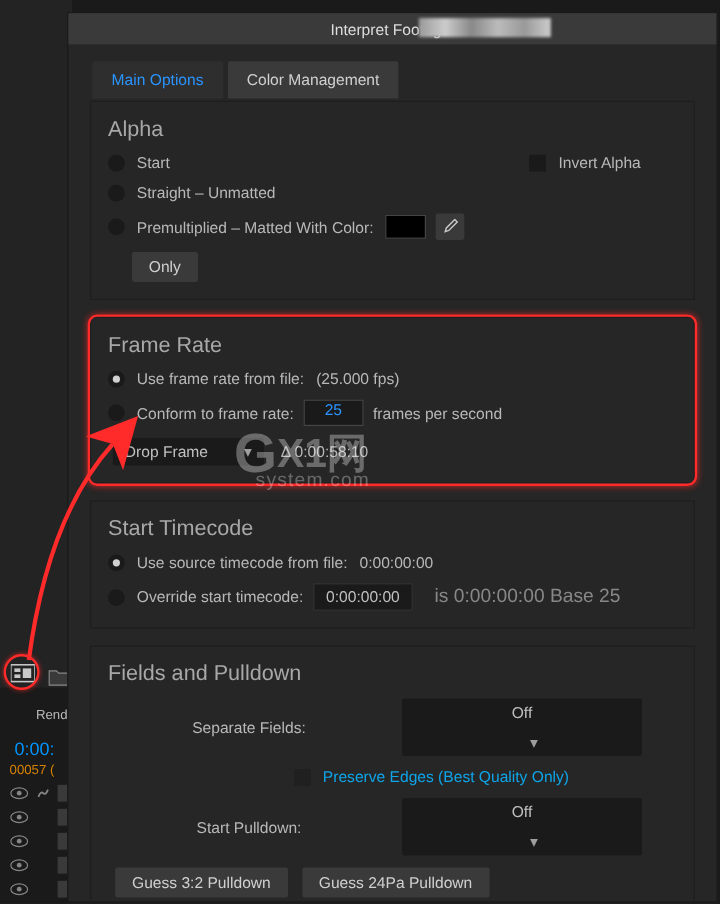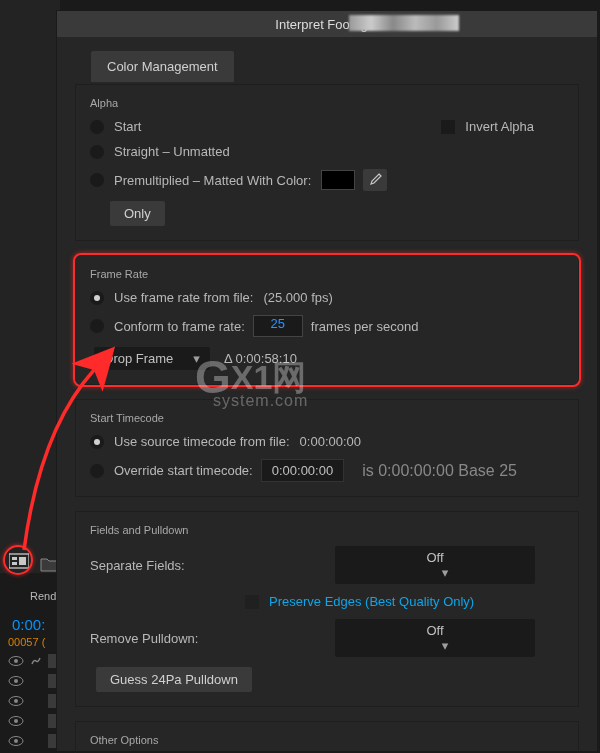--- a/index.html
+++ b/index.html
@@ -16,43 +16,43 @@
 .layer-bars { position:absolute; left:48px; width:12px; height:14px; background:#3a3a3a; }
 
 .dialog { position:absolute; left:56px; top:10px; width:542px; height:742px; background:#262626; border:1px solid #1a1a1a; }
 .title-bar { height:26px; background:#3a3a3a; display:flex; align-items:center; justify-content:center; font-size:13px; color:#ddd; position:relative; }
 .title-text { white-space:nowrap; }
 .title-redact { position:absolute; left:292px; top:4px; width:110px; height:16px; background:linear-gradient(90deg,#999 0%,#ccc 20%,#888 40%,#bbb 60%,#999 80%,#ccc 100%); filter:blur(1.2px); }
 
 .tabs { display:flex; margin:14px 0 0 20px; }
 .tab { padding:8px 16px; font-size:13px; border-radius:2px 2px 0 0; }
 .tab.active { color:#2a94ff; background:#2e2e2e; }
-.tab.inactive { color:#d0d0d0; background:#3a3a3a; margin-left:14px; }
+.tab.inactive { color:#d0d0d0; background:#3a3a3a; margin-left:4px; }
 
 .panel { margin:2px 18px 14px 18px; border:1px solid #1e1e1e; padding:12px 14px 14px 14px; }
-.panel-title { font-size:11px; color:#a8a8a8; margin-bottom:10px; }
+.panel-title { font-size:18px; color:#a8a8a8; margin-bottom:10px; }
 .row { display:flex; align-items:center; font-size:13px; margin-bottom:10px; color:#b8b8b8; }
 .radio { width:14px; height:14px; border-radius:50%; background:#1a1a1a; margin-right:10px; display:inline-flex; align-items:center; justify-content:center; flex-shrink:0; }
 .radio.checked::after { content:""; width:6px; height:6px; border-radius:50%; background:#d0d0d0; }
 .checkbox { width:14px; height:14px; background:#1a1a1a; margin-right:10px; flex-shrink:0; }
 .swatch { width:34px; height:20px; background:#000; margin-left:10px; border:1px solid #444; }
 .eyedrop { width:24px; height:22px; background:#3a3a3a; margin-left:8px; display:flex; align-items:center; justify-content:center; border-radius:2px; }
 .btn { background:#3a3a3a; color:#d0d0d0; font-size:13px; padding:5px 14px; border-radius:2px; display:inline-block; }
 .btn-guess { margin-left:20px; }
 
 .framerate-panel { position:relative; }
 .framerate-highlight { position:absolute; inset:-3px; border:2.5px solid #ff2a2a; border-radius:8px; box-shadow:0 0 5px rgba(255,42,42,0.6); pointer-events:none; }
 .num-input { width:50px; height:22px; background:#1a1a1a; color:#2a94ff; font-size:13px; text-align:center; border:1px solid #444; margin:0 8px; }
 .ro-input { background:#1a1a1a; color:#c0c0c0; font-size:13px; padding:3px 10px; margin:0 8px; border:1px solid #333; }
-.dropdown { background:#1a1a1a; color:#c0c0c0; font-size:13px; padding:4px 10px; min-width:110px; display:flex; justify-content:space-between; align-items:center; border-radius:2px; }
+.dropdown { background:#1a1a1a; color:#c0c0c0; font-size:13px; padding:4px 10px; min-width:110px; display:flex; justify-content:space-between; align-items:center; border-radius:2px;gap:10px; }
 .drop-caret { margin-left:20px; opacity:0.8; }
 .delta-label { margin-left:14px; font-size:13px; color:#b8b8b8; }
 
 .field-right { justify-content:flex-start; }
-.field-label { width:235px; text-align:left; margin-right:10px; }
+.field-label { width:235px; text-align:center; margin-right:10px; }
 .dd-wide { min-width:200px;flex-direction:column; }
 .small-text { font-size:16px; color:#888; margin-left:10px; }
 .dim { color:#0ea5e9; }
 
 .arrow-svg { position:absolute; left:0; top:0; pointer-events:none; }
 
 .watermark { position:absolute; left:195px; top:350px; font-size:34px; font-weight:700; color:rgba(255,255,255,0.32); pointer-events:none; font-family:Arial,sans-serif; white-space:nowrap; }
 .watermark .big { font-size:46px; vertical-align:-4px; }
 .watermark2 { position:absolute; left:213px; top:392px; font-size:16px; font-weight:500; color:rgba(255,255,255,0.3); letter-spacing:1px; pointer-events:none; }
 </style>
@@ -122,20 +122,21 @@
   <div class="layer-bars" style="top:734px;"></div>
 </div>
 
 <div class="dialog">
   <div class="title-bar">
     <span class="title-text">Interpret Footage:</span>
     <div class="title-redact"></div>
   </div>
 
   <div class="tabs">
+    <div class="tab active">Main Options</div>
     <div class="tab inactive">Color Management</div>
   </div>
 
   <div class="panel">
     <div class="panel-title">Alpha</div>
     <div class="row">
       <span class="radio"></span>
       <span>Start</span>
       <span style="flex:1"></span>
       <span class="checkbox"></span>
@@ -207,27 +208,28 @@
         <span>Off</span>
         <span class="drop-caret">▾</span>
       </span>
     </div>
     <div class="row field-right dim">
       <span style="width:155px;"></span>
       <span class="checkbox" style="opacity:0.5"></span>
       <span>Preserve Edges (Best Quality Only)</span>
     </div>
     <div class="row field-right">
-      <span class="field-label">Remove Pulldown:</span>
+      <span class="field-label">Start Pulldown:</span>
       <span class="dropdown dd-wide">
         <span>Off</span>
         <span class="drop-caret">▾</span>
       </span>
     </div>
     <div class="row" style="margin-bottom:0; gap:12px; margin-left:6px;">
+      <span class="btn">Guess 3:2 Pulldown</span>
       <span class="btn">Guess 24Pa Pulldown</span>
     </div>
   </div>
 
   <div class="panel" style="margin-bottom:0;">
     <div class="panel-title">Other Options</div>
     <div class="row field-right">
       <span class="field-label">Pixel Aspect Ratio:</span>
       <span class="dropdown dd-wide">
         <span>Square Pixels</span>

